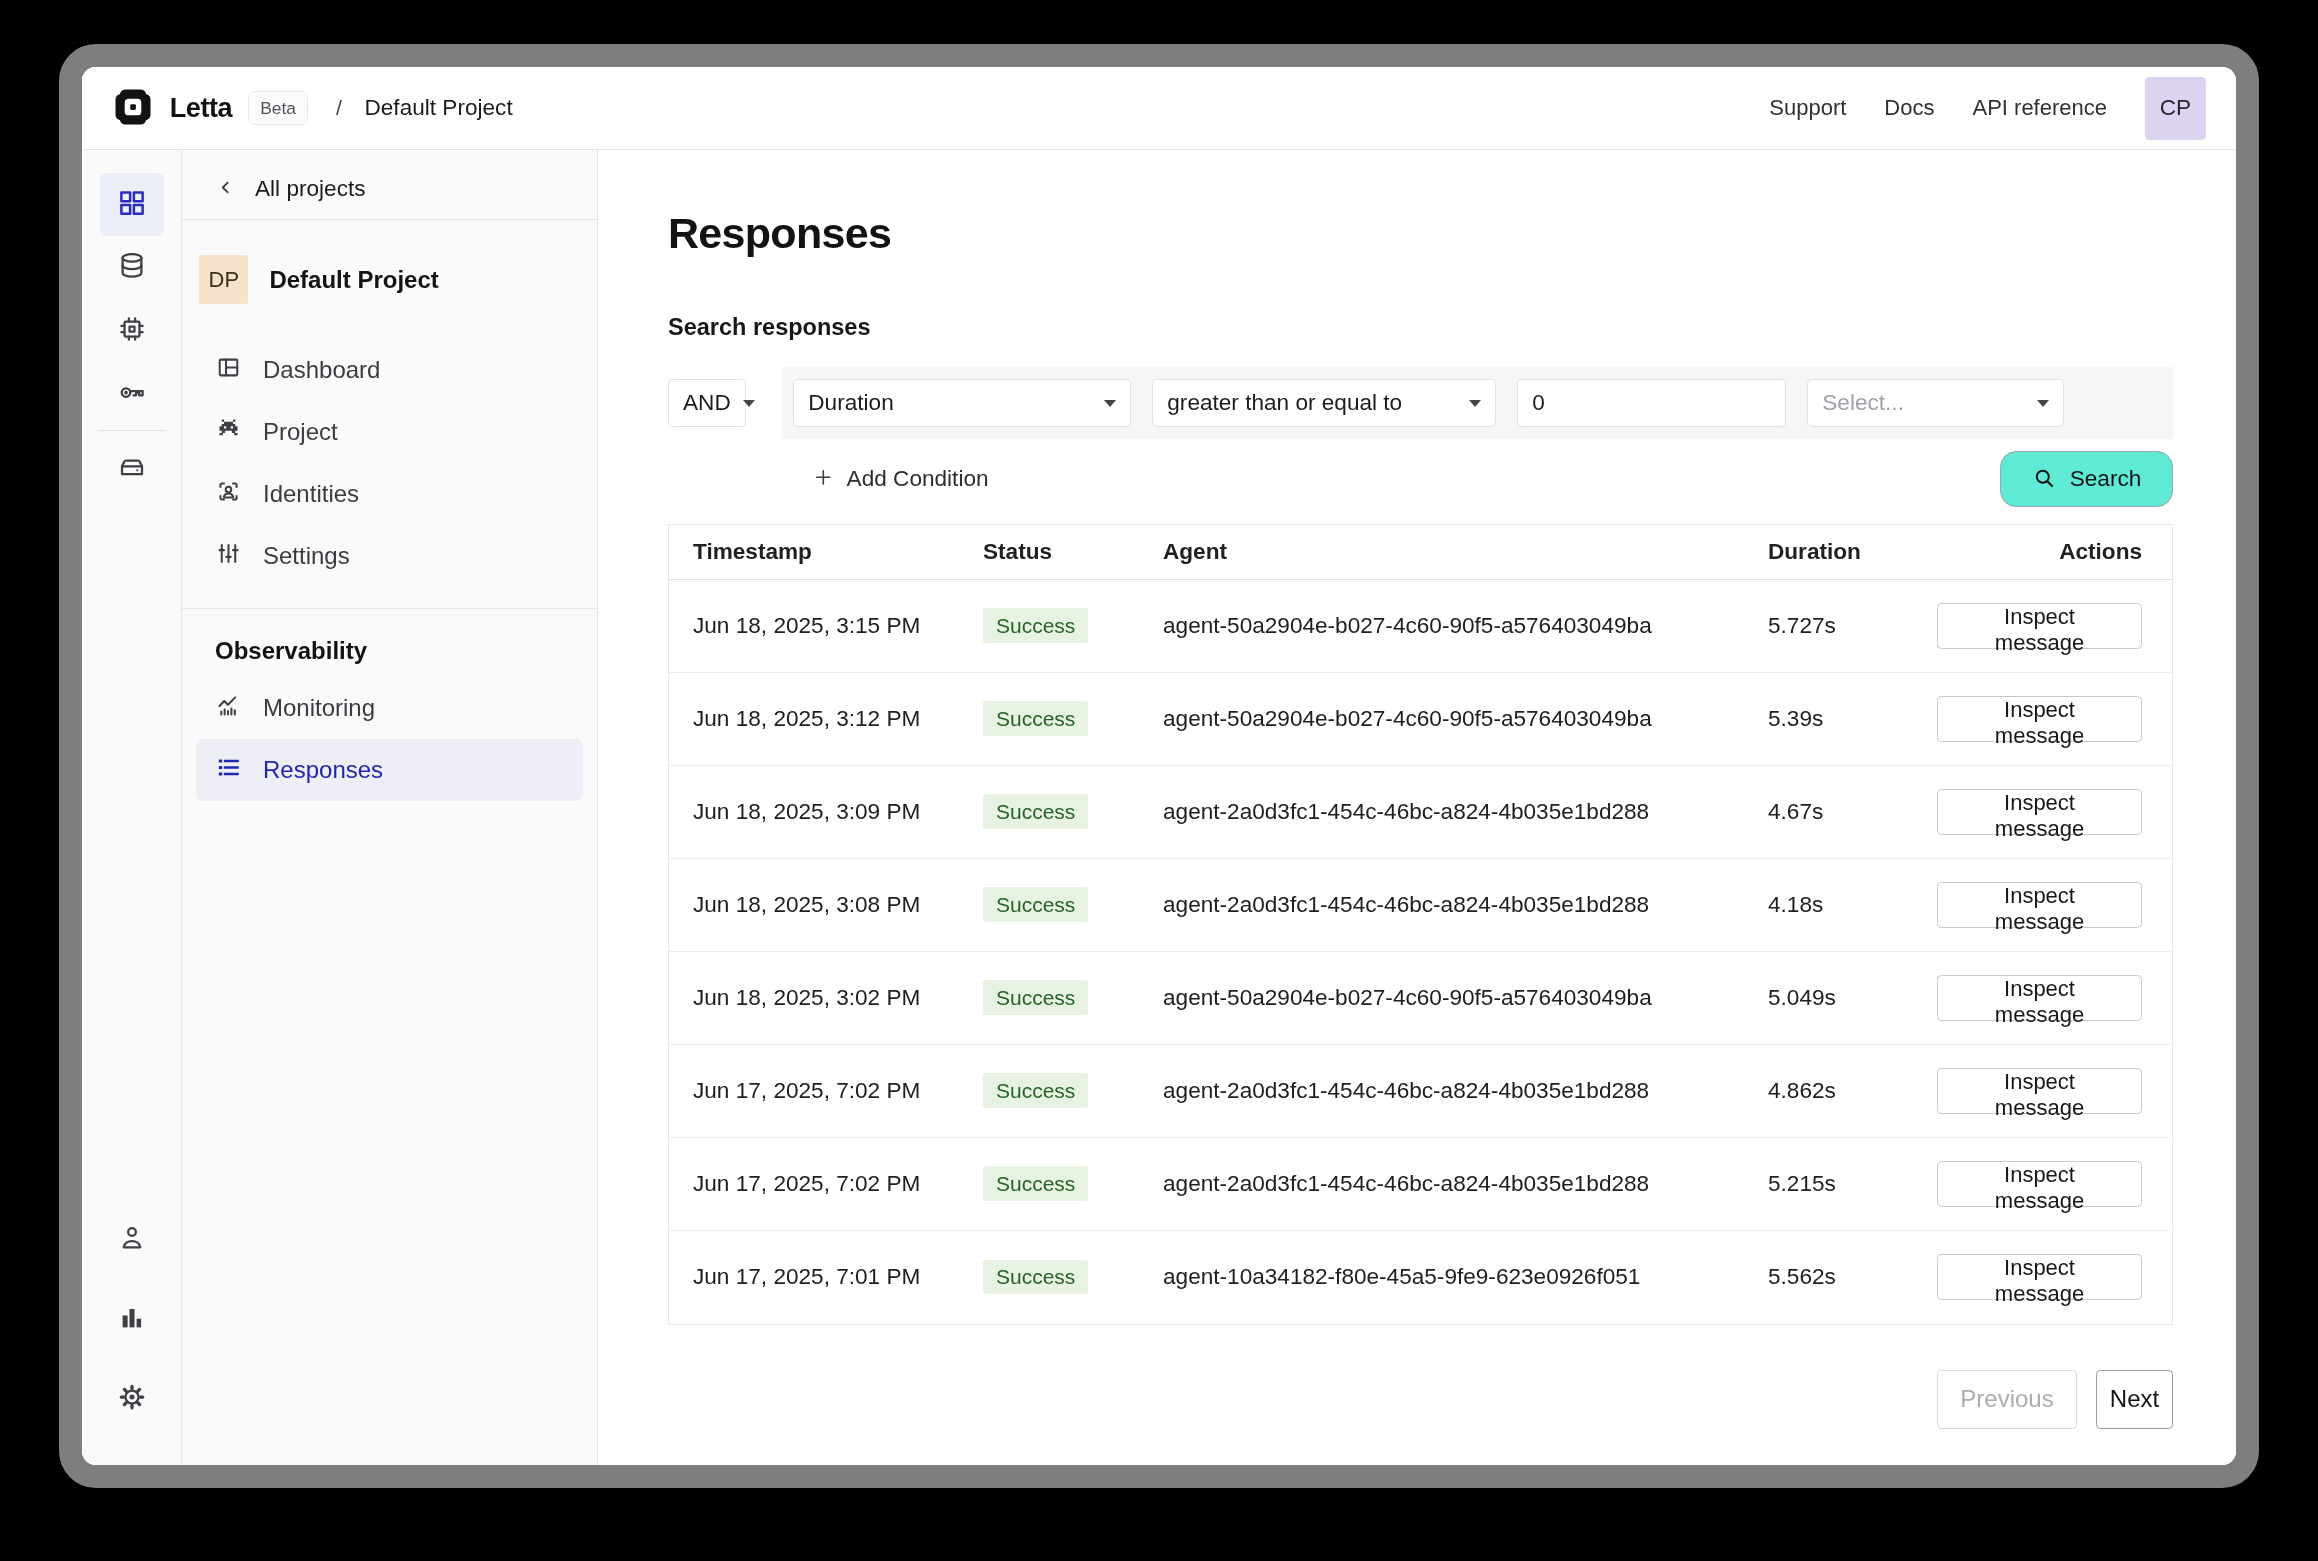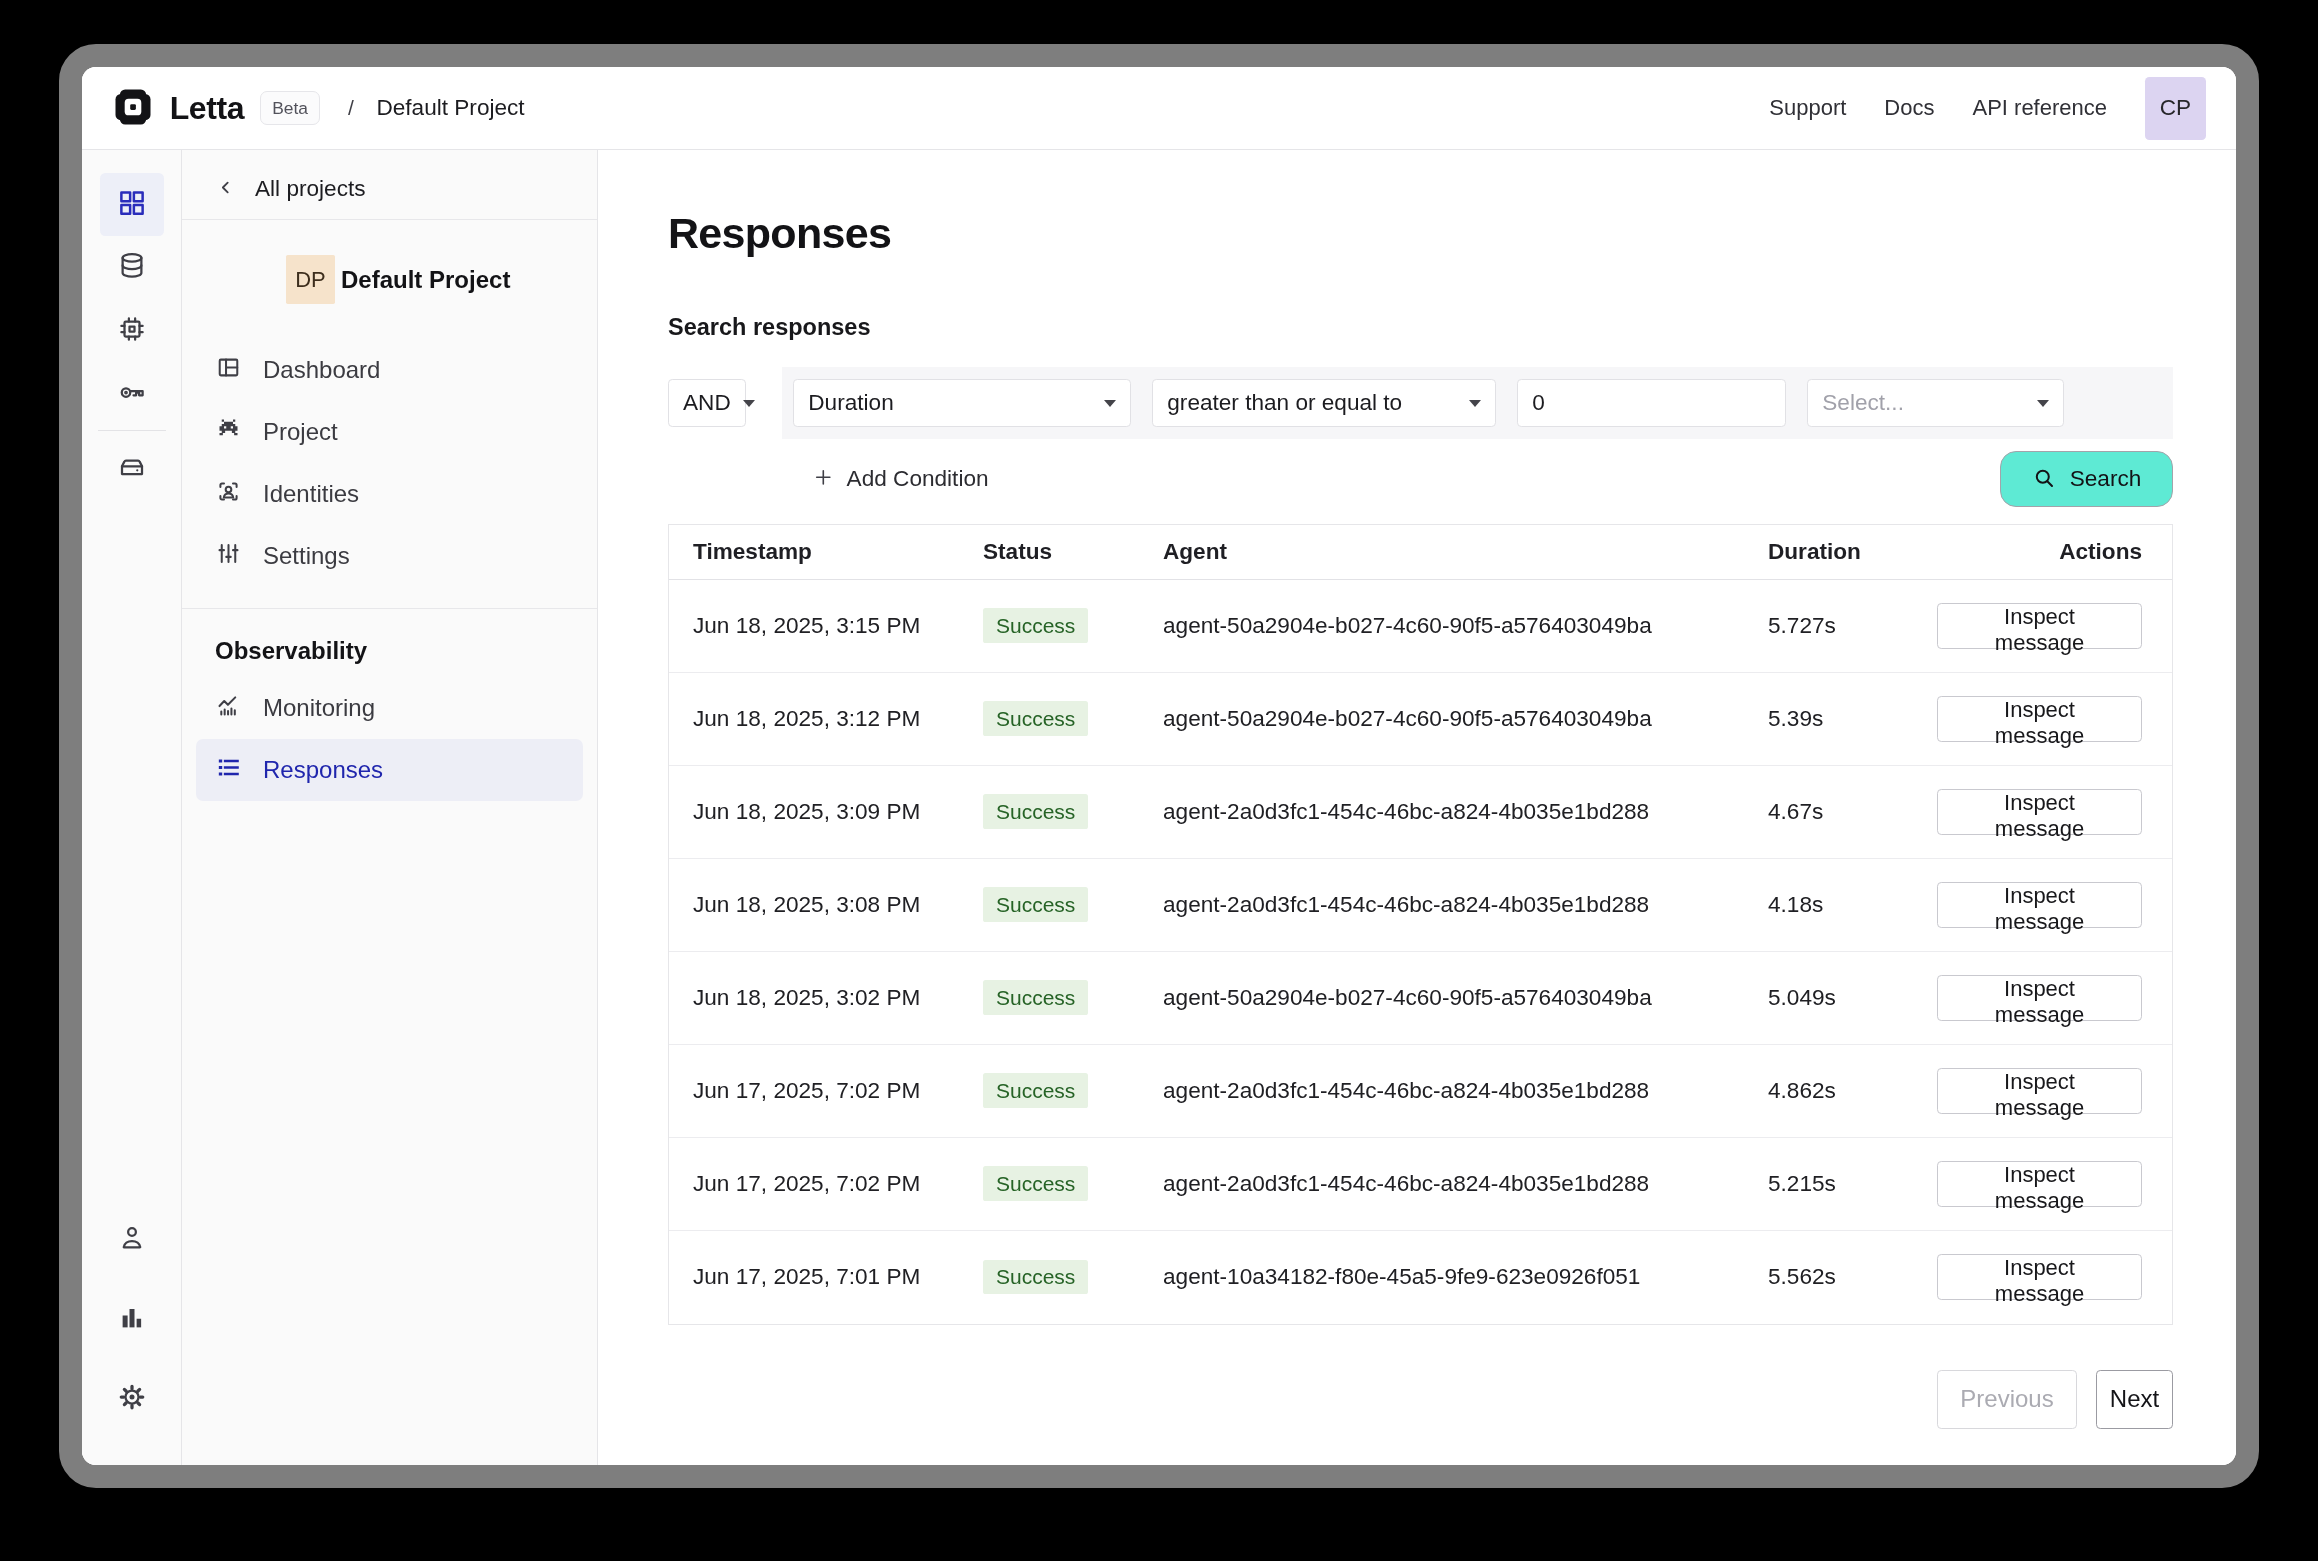--- a/index.html
+++ b/index.html
@@ -5,21 +5,21 @@
   * { margin:0; padding:0; box-sizing:border-box; }
   html,body { width:2319px; height:1562px; background:#000; font-family:"Liberation Sans","DejaVu Sans",sans-serif; }
   .window { position:absolute; left:59px; top:44px; right:59px; bottom:73px;
             border:23.5px solid #7e7e7e; border-radius:37px; background:#fff; overflow:hidden; }
   .app { width:100%; height:100%; display:flex; flex-direction:column; background:#fff; border-radius:12px; overflow:hidden; }
 
   
   .topbar { height:83px; flex:0 0 83px; display:flex; align-items:center; justify-content:space-between;
             padding:0 30px; border-bottom:0.9px solid #e5e5e8; background:#fff; }
   .brand { display:flex; align-items:center; gap:15.7px; }
-  .brand-name { font-size:32px; font-weight:700; color:#131316; letter-spacing:-0.4px; }
+  .brand-name { font-size:27px; font-weight:700; color:#131316; letter-spacing:-0.4px; }
   .beta { font-size:17.4px; font-weight:500; color:#52525b; border:0.9px solid #e6e6ea; background:#fbfbfc;
           border-radius:7px; padding:5.2px 11.3px; }
   .crumb-sep { font-size:21px; color:#3f3f46; margin:0 7px 0 12px; }
   .crumb { font-size:22.6px; color:#1c1c20; }
   .topnav { display:flex; align-items:center; gap:38px; }
   .toplink { font-size:22px; color:#303036; cursor:pointer; }
   .avatar-cp { width:61px; height:63px; border-radius:4.3px; display:flex; align-items:center; justify-content:center;
                font-size:22.6px; color:#27272a; }
 
   
@@ -34,21 +34,21 @@
   .rail-div { width:68px; height:0.9px; background:#e3e3e6; margin:5.2px 0 7px; }
   .rail-spacer { flex:1; }
   .rail-bottom { display:flex; flex-direction:column; gap:16.5px; align-items:center; }
 
   
   .sidebar { flex:0 0 416px; background:#fafafa; border-right:0.9px solid #e5e5e8; display:flex; flex-direction:column; }
   .back-row { display:flex; align-items:center; gap:19px; padding:26px 0 17.4px 33px; cursor:pointer; }
   .back-row svg { width:21px; height:21px; }
   .back-label { font-size:22.6px; font-weight:500; color:#1c1c20; }
   .side-div { height:0.9px; background:#e7e7ea; }
-  .project-row { display:flex; align-items:center; gap:6px; padding:35px 0 0 17.4px;justify-content:center; }
+  .project-row { display:flex; align-items:center; gap:21px; padding:35px 0 0 17.4px; }
   .avatar-dp { width:49px; height:49px; display:flex; align-items:center; justify-content:center;
                font-size:22px; color:#3d2e1d; border-radius:1.7px; }
   .project-name { font-size:24px; font-weight:700; color:#131316; }
   .nav { padding:35px 0 21px; }
   .nav-item { display:flex; align-items:center; height:62px; padding-left:33px; gap:21px; cursor:pointer;
               font-size:24px; color:#3b3b41; }
   .nav-item svg { width:27px; height:27px; flex:0 0 27px; }
   .section-label { font-size:24px; font-weight:700; color:#131316; padding:28px 0 12px 33px; }
   .nav-item.active { margin:0 14px; padding-left:19px; border-radius:7px; background:#edeef6; color:#2026ad; font-weight:500; }
 

